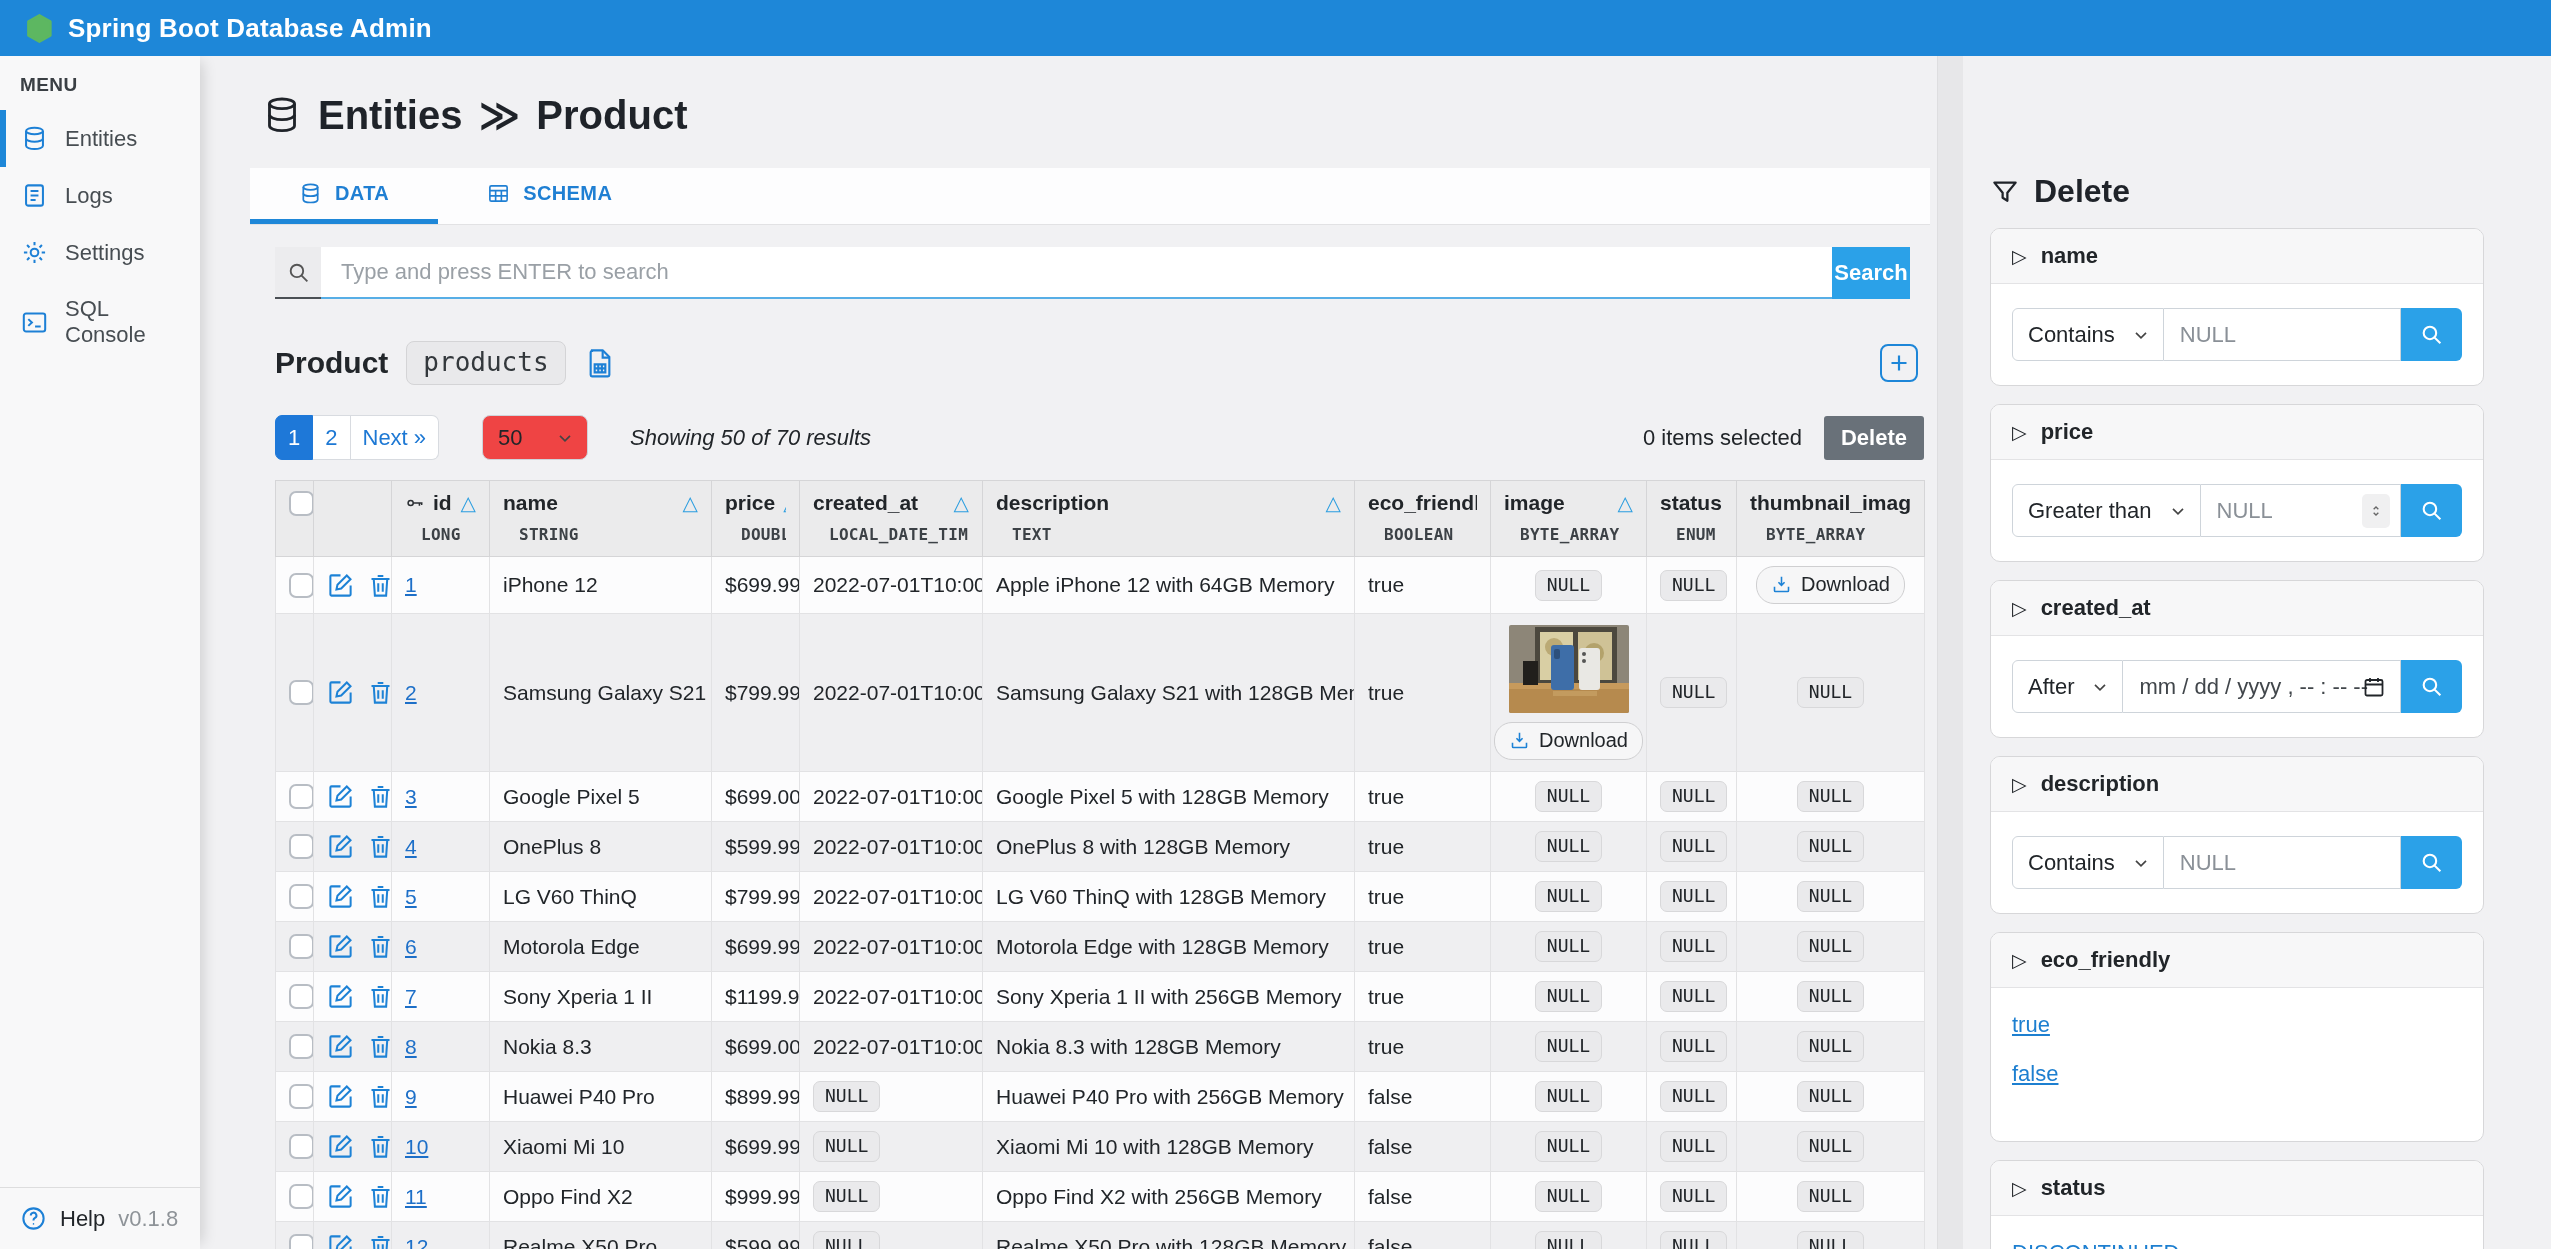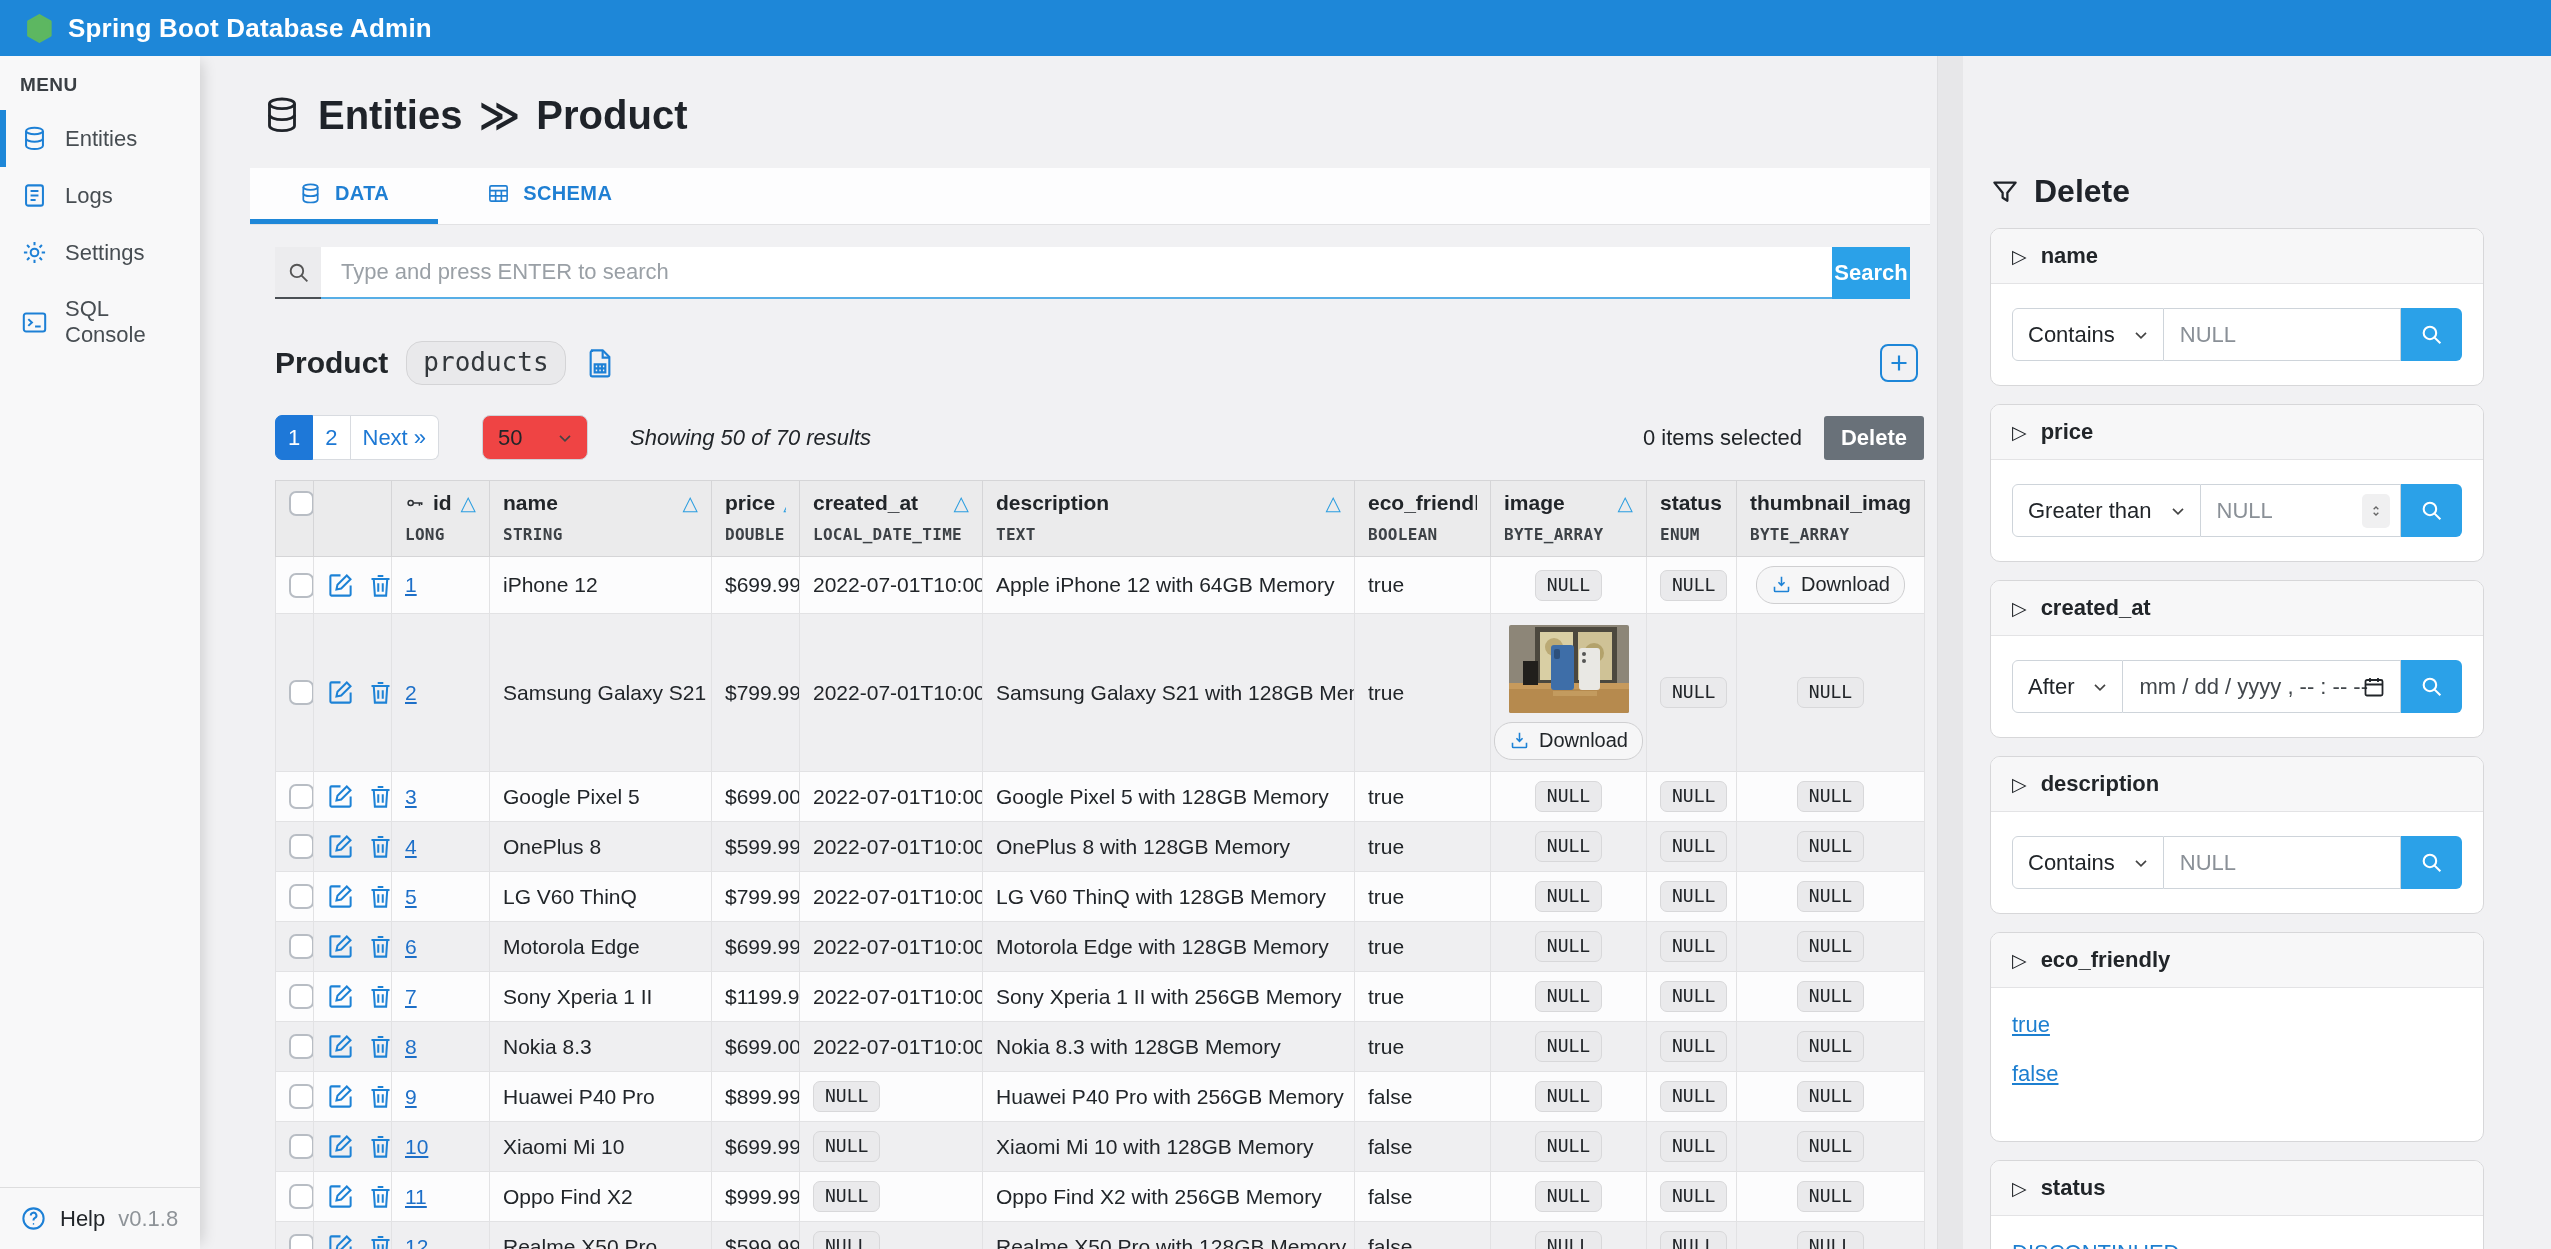--- a/index.html
+++ b/index.html
@@ -38,21 +38,21 @@
 
   .searchrow { margin:22px 0 0 25px; width:1635px; height:52px; display:flex; }
   .search-pre { width:46px; background:#ececee; border-bottom:2px solid #4a4f54; display:flex; align-items:center; justify-content:center; color:#555; }
   .search-pre .icn { width:25px; height:25px; display:flex; }
   .searchrow input { flex:1; border:none; outline:none; background:#fff; border-bottom:2px solid #57aee6; font-size:22px; padding:0 20px; color:#212529; }
   .searchrow input::placeholder { color:#9aa0a6; }
   .search-btn { width:78px; background:#2ba1e8; color:#fff; font-weight:bold; font-size:22px; border:none; cursor:pointer; }
 
   .entityrow { margin:42px 0 0 25px; width:1649px; display:flex; align-items:center; gap:18px; }
   .entityrow .ename { font-size:30px; font-weight:bold; color:#22262a; }
-  .entityrow .ebadge { font-size:26px; background:#e9e9eb; border:1px solid #d4d4d6; border-radius:16px; padding:5px 16px 7px; color:#33383c; }
+  .entityrow .ebadge { font-size:26px; background:#e9e9eb; border:1px solid #d4d4d6; border-radius:8px; padding:5px 16px 7px; color:#33383c; }
   .entityrow .export { width:32px; height:32px; color:#1d80d6; display:flex; cursor:pointer; }
   .add-btn { margin-left:auto; margin-right:6px; width:38px; height:38px; border:2px solid #1d86d8; border-radius:8px; background:transparent; color:#1d86d8; display:flex; align-items:center; justify-content:center; cursor:pointer; }
   .add-btn .icn { width:24px; height:24px; display:flex; }
 
   .toolrow { margin:30px 0 0 25px; width:1649px; display:flex; align-items:center; }
   .pagegroup { display:flex; }
   .pagegroup .pg { min-width:36px; height:45px; display:flex; align-items:center; justify-content:center; font-size:22px; padding:0 12px; background:#fff; border:1px solid #d8dbe0; border-left-width:0; color:#1d78d4; cursor:pointer; }
   .pagegroup .pg:first-child { border-left-width:1px; border-radius:7px 0 0 7px; }
   .pagegroup .pg:last-child { border-radius:0 7px 7px 0; }
   .pagegroup .pg.active { background:#1e78d8; border-color:#1e78d8; color:#fff; }
@@ -61,21 +61,21 @@
   .summary { margin-left:42px; font-style:italic; font-size:22px; color:#212529; }
   .selinfo { margin-left:auto; font-size:22px; color:#212529; }
   .del-btn { margin-left:22px; background:#697179; color:#fff; font-weight:bold; font-size:22px; border:none; border-radius:3px; padding:9px 17px; cursor:pointer; }
 
   
   .dtable { margin:20px 0 0 25px; width:1649px; border-collapse:collapse; table-layout:fixed; background:#fcfcfd; border:1px solid #d5d5d7; }
   .dtable th { background:#ebebec; border:1px solid #d5d5d7; padding:10px 13px 12px; text-align:left; vertical-align:top; }
   .col-head { display:flex; align-items:center; gap:8px; font-size:21px; font-weight:bold; color:#212529; white-space:nowrap; overflow:hidden; }
   .col-head .keyicn { width:20px; height:20px; color:#2b2f33; flex:0 0 auto; display:flex; }
   .col-head .sort { margin-left:auto; color:#2f9fe0; font-size:20px; font-family:"DejaVu Sans",sans-serif; cursor:pointer; }
-  .col-type { margin-top:10px; font-family:"DejaVu Sans Mono","Liberation Mono",monospace; font-size:16px; color:#3c4146; letter-spacing:.3px; white-space:nowrap; overflow:hidden; }
+  .col-type { margin-top:10px; font-family:"DejaVu Sans Mono","Liberation Mono",monospace; font-size:16px; color:#3c4146; letter-spacing:.3px; white-space:nowrap; overflow:hidden;margin-left:16px; }
   .dtable td { border:1px solid #e2e2e4; border-top:1px solid #e6e6e8; padding:9px 13px; font-size:21px; color:#212529; vertical-align:middle; overflow:hidden; white-space:nowrap; }
   .dtable tbody tr:nth-child(even) { background:#efeff1; }
   .dtable tbody tr:nth-child(odd) { background:#fcfcfd; }
   .cb { appearance:none; -webkit-appearance:none; width:25px; height:25px; border:2px solid #b8bdc4; border-radius:7px; background:#fff; cursor:pointer; display:block; }
   .act-cell { display:flex; gap:13px; align-items:center; }
   .ic-btn { width:27px; height:27px; color:#1d82d6; display:flex; cursor:pointer; background:none; border:none; padding:0; }
   .idlink { color:#1d6fc8; text-decoration:underline; cursor:pointer; }
   .nullbadge { display:inline-block; font-family:"DejaVu Sans Mono","Liberation Mono",monospace; font-size:18px; background:#eaeaec; border:1px solid #d8d8da; border-radius:7px; padding:3px 11px 5px; color:#212529; }
   .dl-btn { display:inline-flex; align-items:center; gap:9px; background:#f6f6f7; border:1px solid #cfcfd1; border-radius:18px; padding:6px 14px 7px; font-size:20px; color:#212529; cursor:pointer; }
   .dl-btn .icn { width:21px; height:21px; color:#1d82d6; display:flex; }

